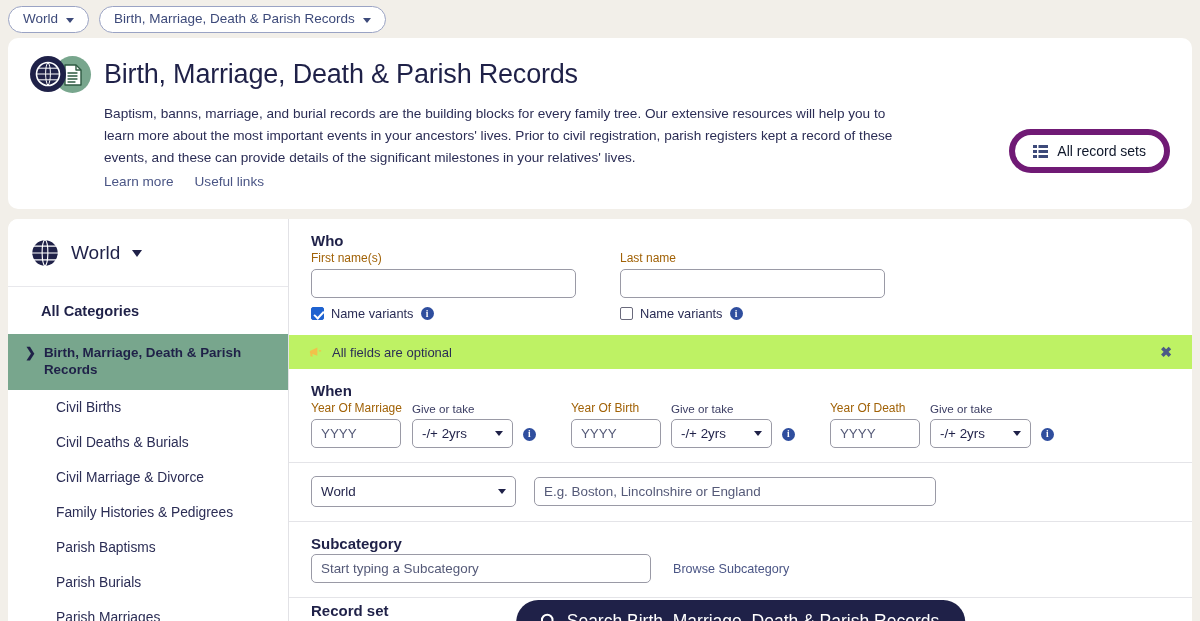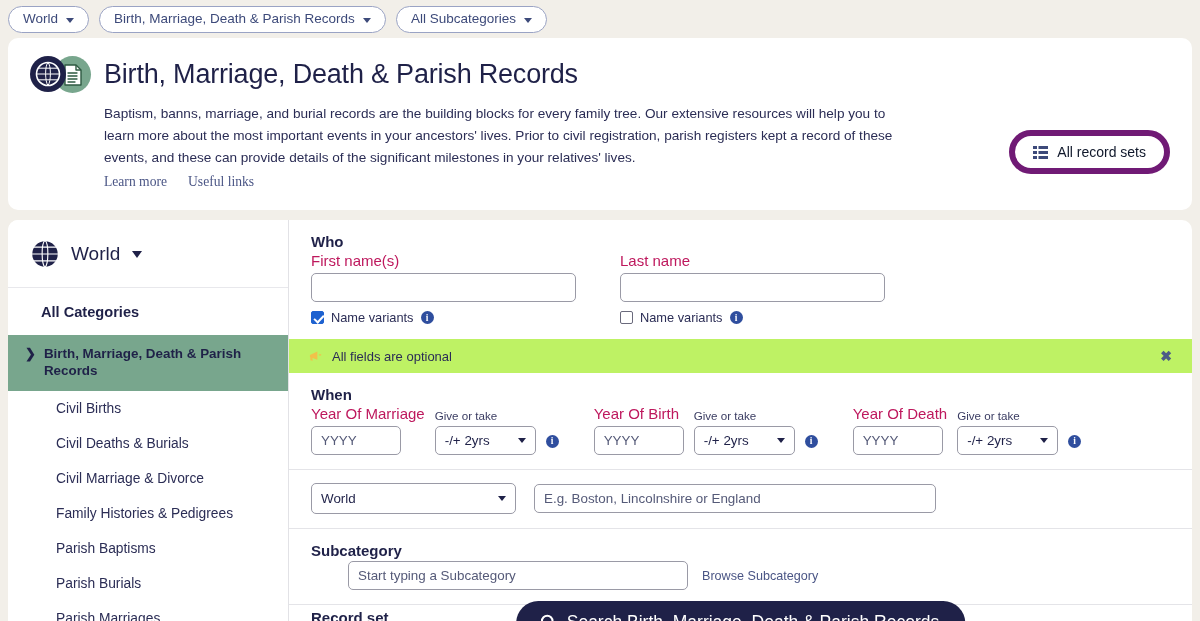--- a/index.html
+++ b/index.html
@@ -91,21 +91,20 @@
   }
   .hero-links {
     margin: 5px 0 0 74px;
     display: flex; gap: 21px;
     font-size: 13.6px;
   }
   .hero-links a {
     color: #4a5585;
     text-decoration: none;
     cursor: pointer;
-    font-family: Liberation Serif, serif;
   }
   .allrec-btn {
     position: absolute;
     right: 22px;
     bottom: 36px;
     display: inline-flex;
     align-items: center;
     gap: 9px;
     border: 6px solid #701a75;
     border-radius: 999px;
@@ -195,22 +194,22 @@
   }
   .sect-title {
     font-size: 15px;
     font-weight: bold;
     color: #1f2148;
     margin: 0 0 2px 0;
   }
   .divider { height: 1px; background: #e4e4e8; margin: 0; }
 
   .field-label {
-    font-size: 15px;
-    color: #be185d;
+    font-size: 12px;
+    color: #a16207;
     margin-bottom: 4px;
     display: block;
   }
   .small-label {
     font-size: 11.6px;
     color: #3a3c62;
     margin-bottom: 4px;
     display: block;
   }
   input.txt, .selbox {
@@ -308,21 +307,21 @@
   .when-row { display: flex; align-items: flex-end; gap: 0; }
   .when-group { display: flex; align-items: flex-end; gap: 10px; margin-right: 35px; }
   .yr-in { width: 90px; }
   .gt-sel { width: 101px; }
   .info-wrap { padding-bottom: 7px; }
 
   .where-row { display: flex; gap: 18px; align-items: center; }
   .where-sel { width: 205px; height: 31px; }
   .where-txt { width: 402px; height: 31px; }
 
-  .sub-row { display: flex; align-items: center; gap: 0; margin-left: 37px; }
+  .sub-row { display: flex; align-items: center; gap: 8px; }
   .sub-txt { width: 340px; height: 30px; }
   .browse-link {
     font-size: 12.6px;
     color: #4a5585;
     text-decoration: none;
     margin-left: 14px;
     cursor: pointer;
   }
 
   .searchbtn {
@@ -356,24 +355,20 @@
 
 <div class="pillbar">
   <div class="pill">
     <span>World</span>
     <span class="caret"></span>
   </div>
   <div class="pill">
     <span>Birth, Marriage, Death &amp; Parish Records</span>
     <span class="caret"></span>
   </div>
-  <div class="pill">
-    <span>All Subcategories</span>
-    <span class="caret"></span>
-  </div>
 </div>
 
 <div class="hero">
   <div class="hero-head">
     <div class="hero-icons">
       <div class="doc-badge">
         <svg width="20" height="22" viewBox="0 0 20 22" aria-hidden="true">
           <path d="M2 1h11l5 5v15H2z" fill="#ffffff" stroke="#2e5a42" stroke-width="1.4" stroke-linejoin="round"></path>
           <path d="M13 1v5h5" fill="none" stroke="#2e5a42" stroke-width="1.4" stroke-linejoin="round"></path>
           <g stroke="#2e5a42" stroke-width="1.3" stroke-linecap="round">

